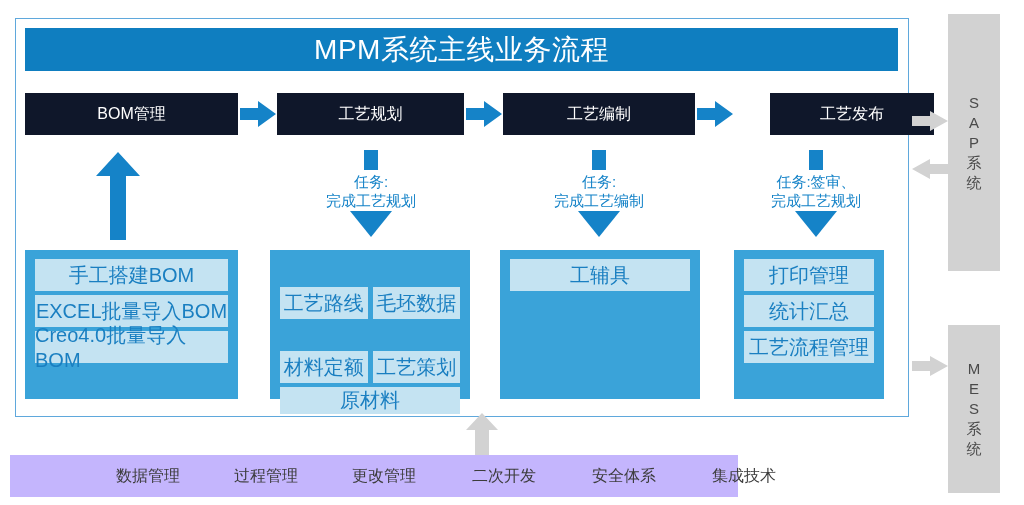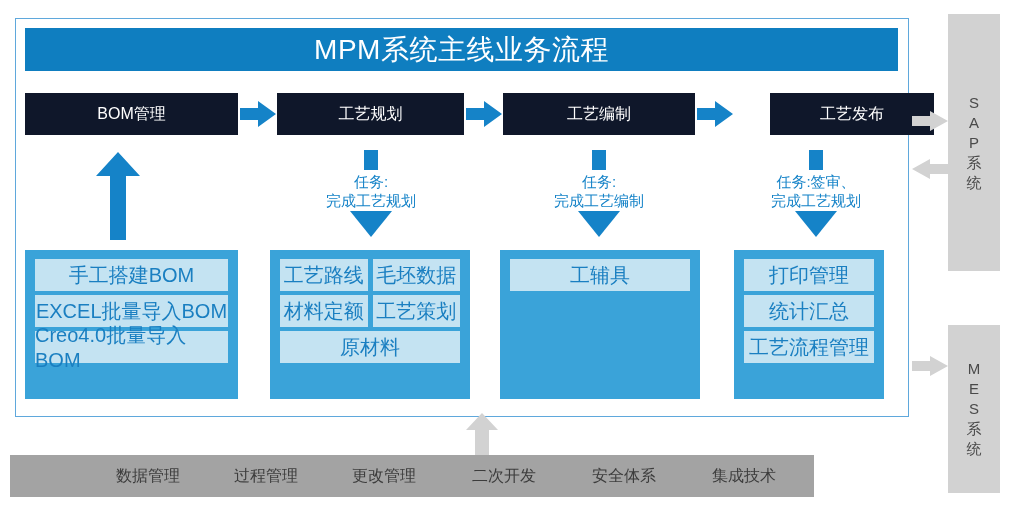--- a/index.html
+++ b/index.html
@@ -46,42 +46,42 @@
   
   .module{background:#3aa3d9;padding:9px 10px 11px 10px;
           display:flex;flex-direction:column;gap:4px;}
   #module-0{left:25px;top:250px;width:213px;height:149px;}
   #module-1{left:270px;top:250px;width:200px;height:149px;}
   #module-2{left:500px;top:250px;width:200px;height:149px;}
   #module-3{left:734px;top:250px;width:150px;height:149px;}
 
   .cell{background:#c4e3f2;color:#1a7fc1;font-size:20px;
         display:flex;align-items:center;justify-content:center;height:32px;}
-  .cellrow{display:flex;gap:5px;}
+  .cellrow{display:flex;gap:5px;margin-top:28px;}
   .cellrow .cell{flex:1;}
 
   
   .side-box{background:#d2d2d2;display:flex;align-items:center;
             justify-content:center;}
   #sap-box{left:948px;top:14px;width:52px;height:257px;}
   #mes-box{left:948px;top:325px;width:52px;height:168px;}
   .vtext{display:flex;flex-direction:column;align-items:center;
          color:#4a4a4a;font-size:15px;line-height:20px;}
 
   
   .arrow-gray{width:36px;height:22px;}
   #gray-arrow-sap-out{left:912px;top:110px;}
   #gray-arrow-sap-in{left:912px;top:158px;}
   #gray-arrow-mes{left:912px;top:355px;}
 
   
   #gray-up-arrow{left:466px;top:413px;width:32px;height:42px;}
 
   
-  #bottom-bar{left:10px;top:455px;width:804px;height:42px;background:#a3a3a3;
+  #bottom-bar{left:10px;top:455px;width:728px;height:42px;background:#c4b5fd;
               display:flex;align-items:center;}
   #bottom-bar .bitem{color:#3c3c3c;font-size:16px;white-space:nowrap;}
 </style>
 </head>
 <body>
 
 <div class="abs" id="main-panel"></div>
 
 <div class="abs" id="title-bar">
   <span class="t">MPM系统主线业务流程</span>

